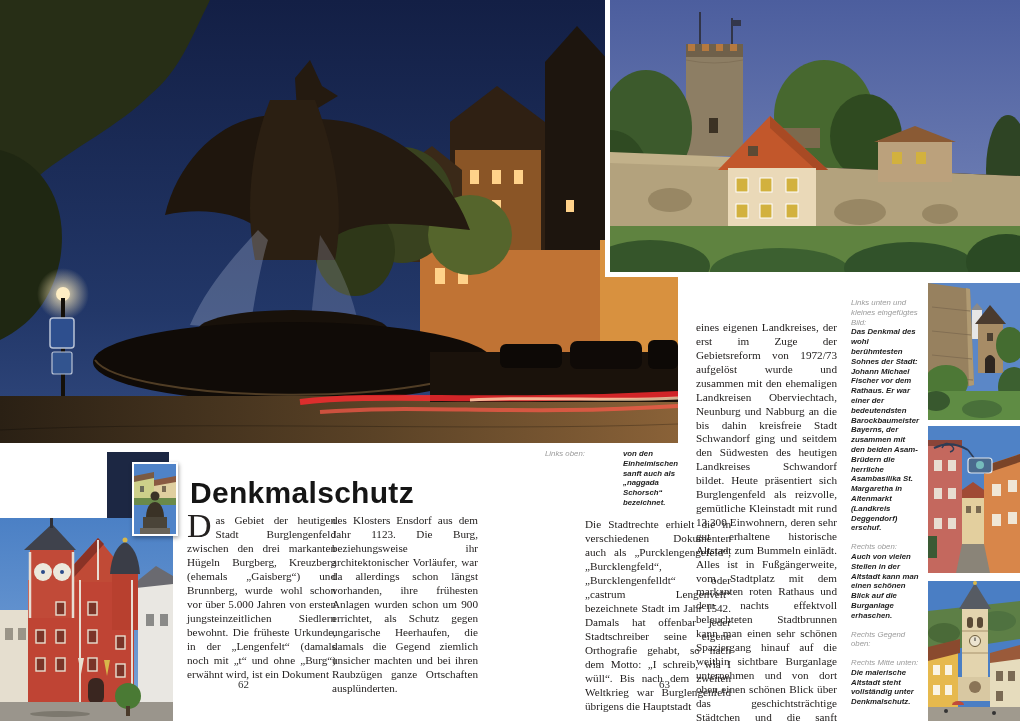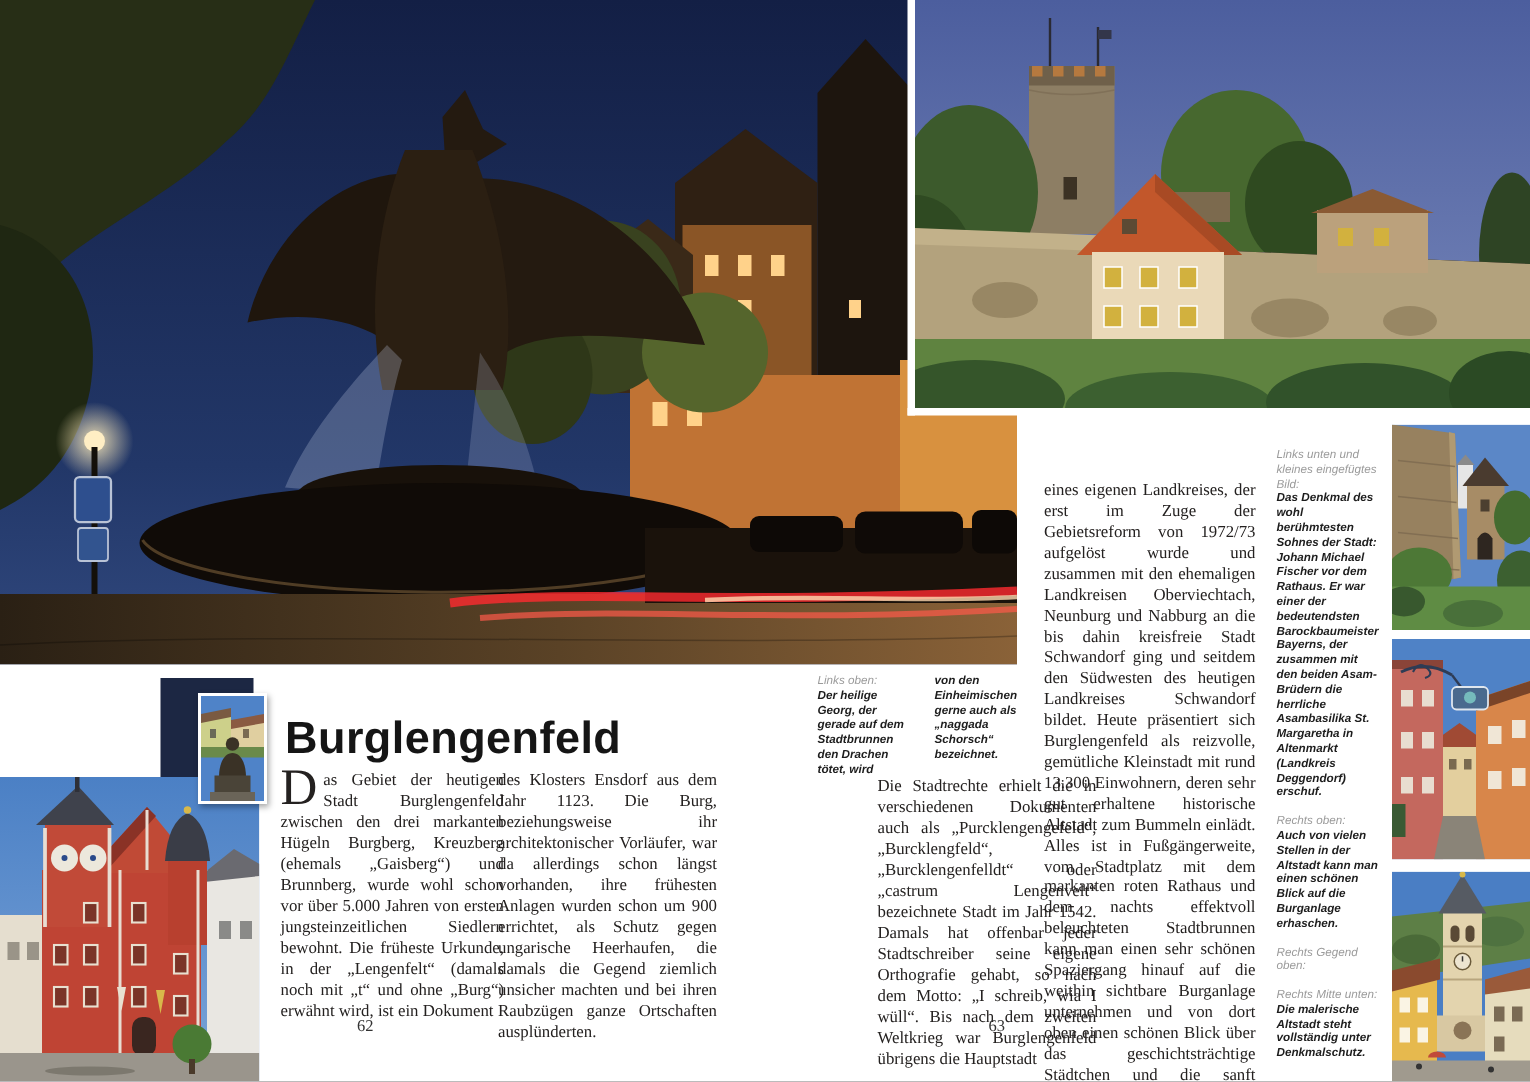--- a/index.html
+++ b/index.html
@@ -361,34 +361,33 @@
           <rect x="80" y="90" width="7" height="10"></rect>
           <rect x="68" y="110" width="7" height="10"></rect>
         </g>
       <rect x="0" y="126" width="92" height="14" fill="#a09a8e"></rect>
       <path d="M24,124 a6,4 0 0 1 12,0 Z" fill="#c04a3a"></path>
       <circle cx="18" cy="130" r="2" fill="#333"></circle>
         <circle cx="66" cy="132" r="2" fill="#333"></circle>
     </svg>
   </div>
 
-  <h1 class="headline">Burglengenfeld</h1>
+  <h1 class="headline">Denkmalschutz</h1>
 
   <p class="bodycol col1"><span class="dropcap">D</span><span>as Gebiet der heutigen Stadt Burglengenfeld zwischen den drei markanten Hügeln Burgberg, Kreuzberg (ehemals „Gaisberg“) und Brunnberg, wurde wohl schon vor über 5.000 Jahren von ersten jungsteinzeitlichen Siedlern bewohnt. Die früheste Urkunde, in der „Lengenfelt“ (damals noch mit „t“ und ohne „Burg“) erwähnt wird, ist ein Dokument</span></p>
   <p class="bodycol col2">des Klosters Ensdorf aus dem Jahr 1123. Die Burg, beziehungsweise ihr architektonischer Vorläufer, war da allerdings schon längst vorhanden, ihre frühesten Anlagen wurden schon um 900 errichtet, als Schutz gegen ungarische Heerhaufen, die damals die Gegend ziemlich unsicher machten und bei ihren Raubzügen ganze Ortschaften ausplünderten.</p>
   <p class="bodycol col3">Die Stadtrechte erhielt die in verschiedenen Dokumenten auch als „Purcklengengefeld“, „Burcklengfeld“, „Burcklengenfelldt“ oder „castrum Lengenvelt“ bezeichnete Stadt im Jahr 1542. Damals hat offenbar jeder Stadtschreiber seine eigene Orthografie gehabt, so nach dem Motto: „I schreib, wia I wüll“. Bis nach dem zweiten Weltkrieg war Burglengenfeld übrigens die Hauptstadt</p>
   <p class="bodycol col4">eines eigenen Landkreises, der erst im Zuge der Gebietsreform von 1972/73 aufgelöst wurde und zusammen mit den ehemaligen Landkreisen Oberviechtach, Neunburg und Nabburg an die bis dahin kreisfreie Stadt Schwandorf ging und seitdem den Südwesten des heutigen Landkreises Schwandorf bildet. Heute präsentiert sich Burglengenfeld als reizvolle, gemütliche Kleinstadt mit rund 13.300 Einwohnern, deren sehr gut erhaltene historische Altstadt zum Bummeln einlädt. Alles ist in Fußgängerweite, vom Stadtplatz mit dem markanten roten Rathaus und dem nachts effektvoll beleuchteten Stadtbrunnen kann man einen sehr schönen Spaziergang hinauf auf die weithin sichtbare Burganlage unternehmen und von dort oben einen schönen Blick über das geschichtsträchtige Städtchen und die sanft gewellte Oberpfälzer Hügellandschaft rundherum genießen.</p>
 
   <div class="cap-main">
     <div class="c">
       <div class="cap-label">Links oben:</div>
-      <div class="cap-text">Der heilige Georg, der gerade auf dem Stadtbrunnen den Drachen tötet, wird</div>
     </div>
     <div class="c">
-      <div class="cap-text">von den Einheimischen gerne auch als „naggada Schorsch“ bezeichnet.</div>
+      <div class="cap-text">von den Einheimischen sanft auch als „naggada Schorsch“ bezeichnet.</div>
     </div>
   </div>
 
   <div class="side-caps">
     <div class="cap-block">
       <div class="cap-label">Links unten und kleines eingefügtes Bild:</div>
       <div class="cap-text">Das Denkmal des wohl berühmtesten Sohnes der Stadt: Johann Michael Fischer vor dem Rathaus. Er war einer der bedeutendsten Barockbaumeister Bayerns, der zusammen mit den beiden Asam-Brüdern die herrliche Asambasilika St. Margaretha in Altenmarkt (Landkreis Deggendorf) erschuf.</div>
     </div>
     <div class="cap-block">
       <div class="cap-label">Rechts oben:</div>

